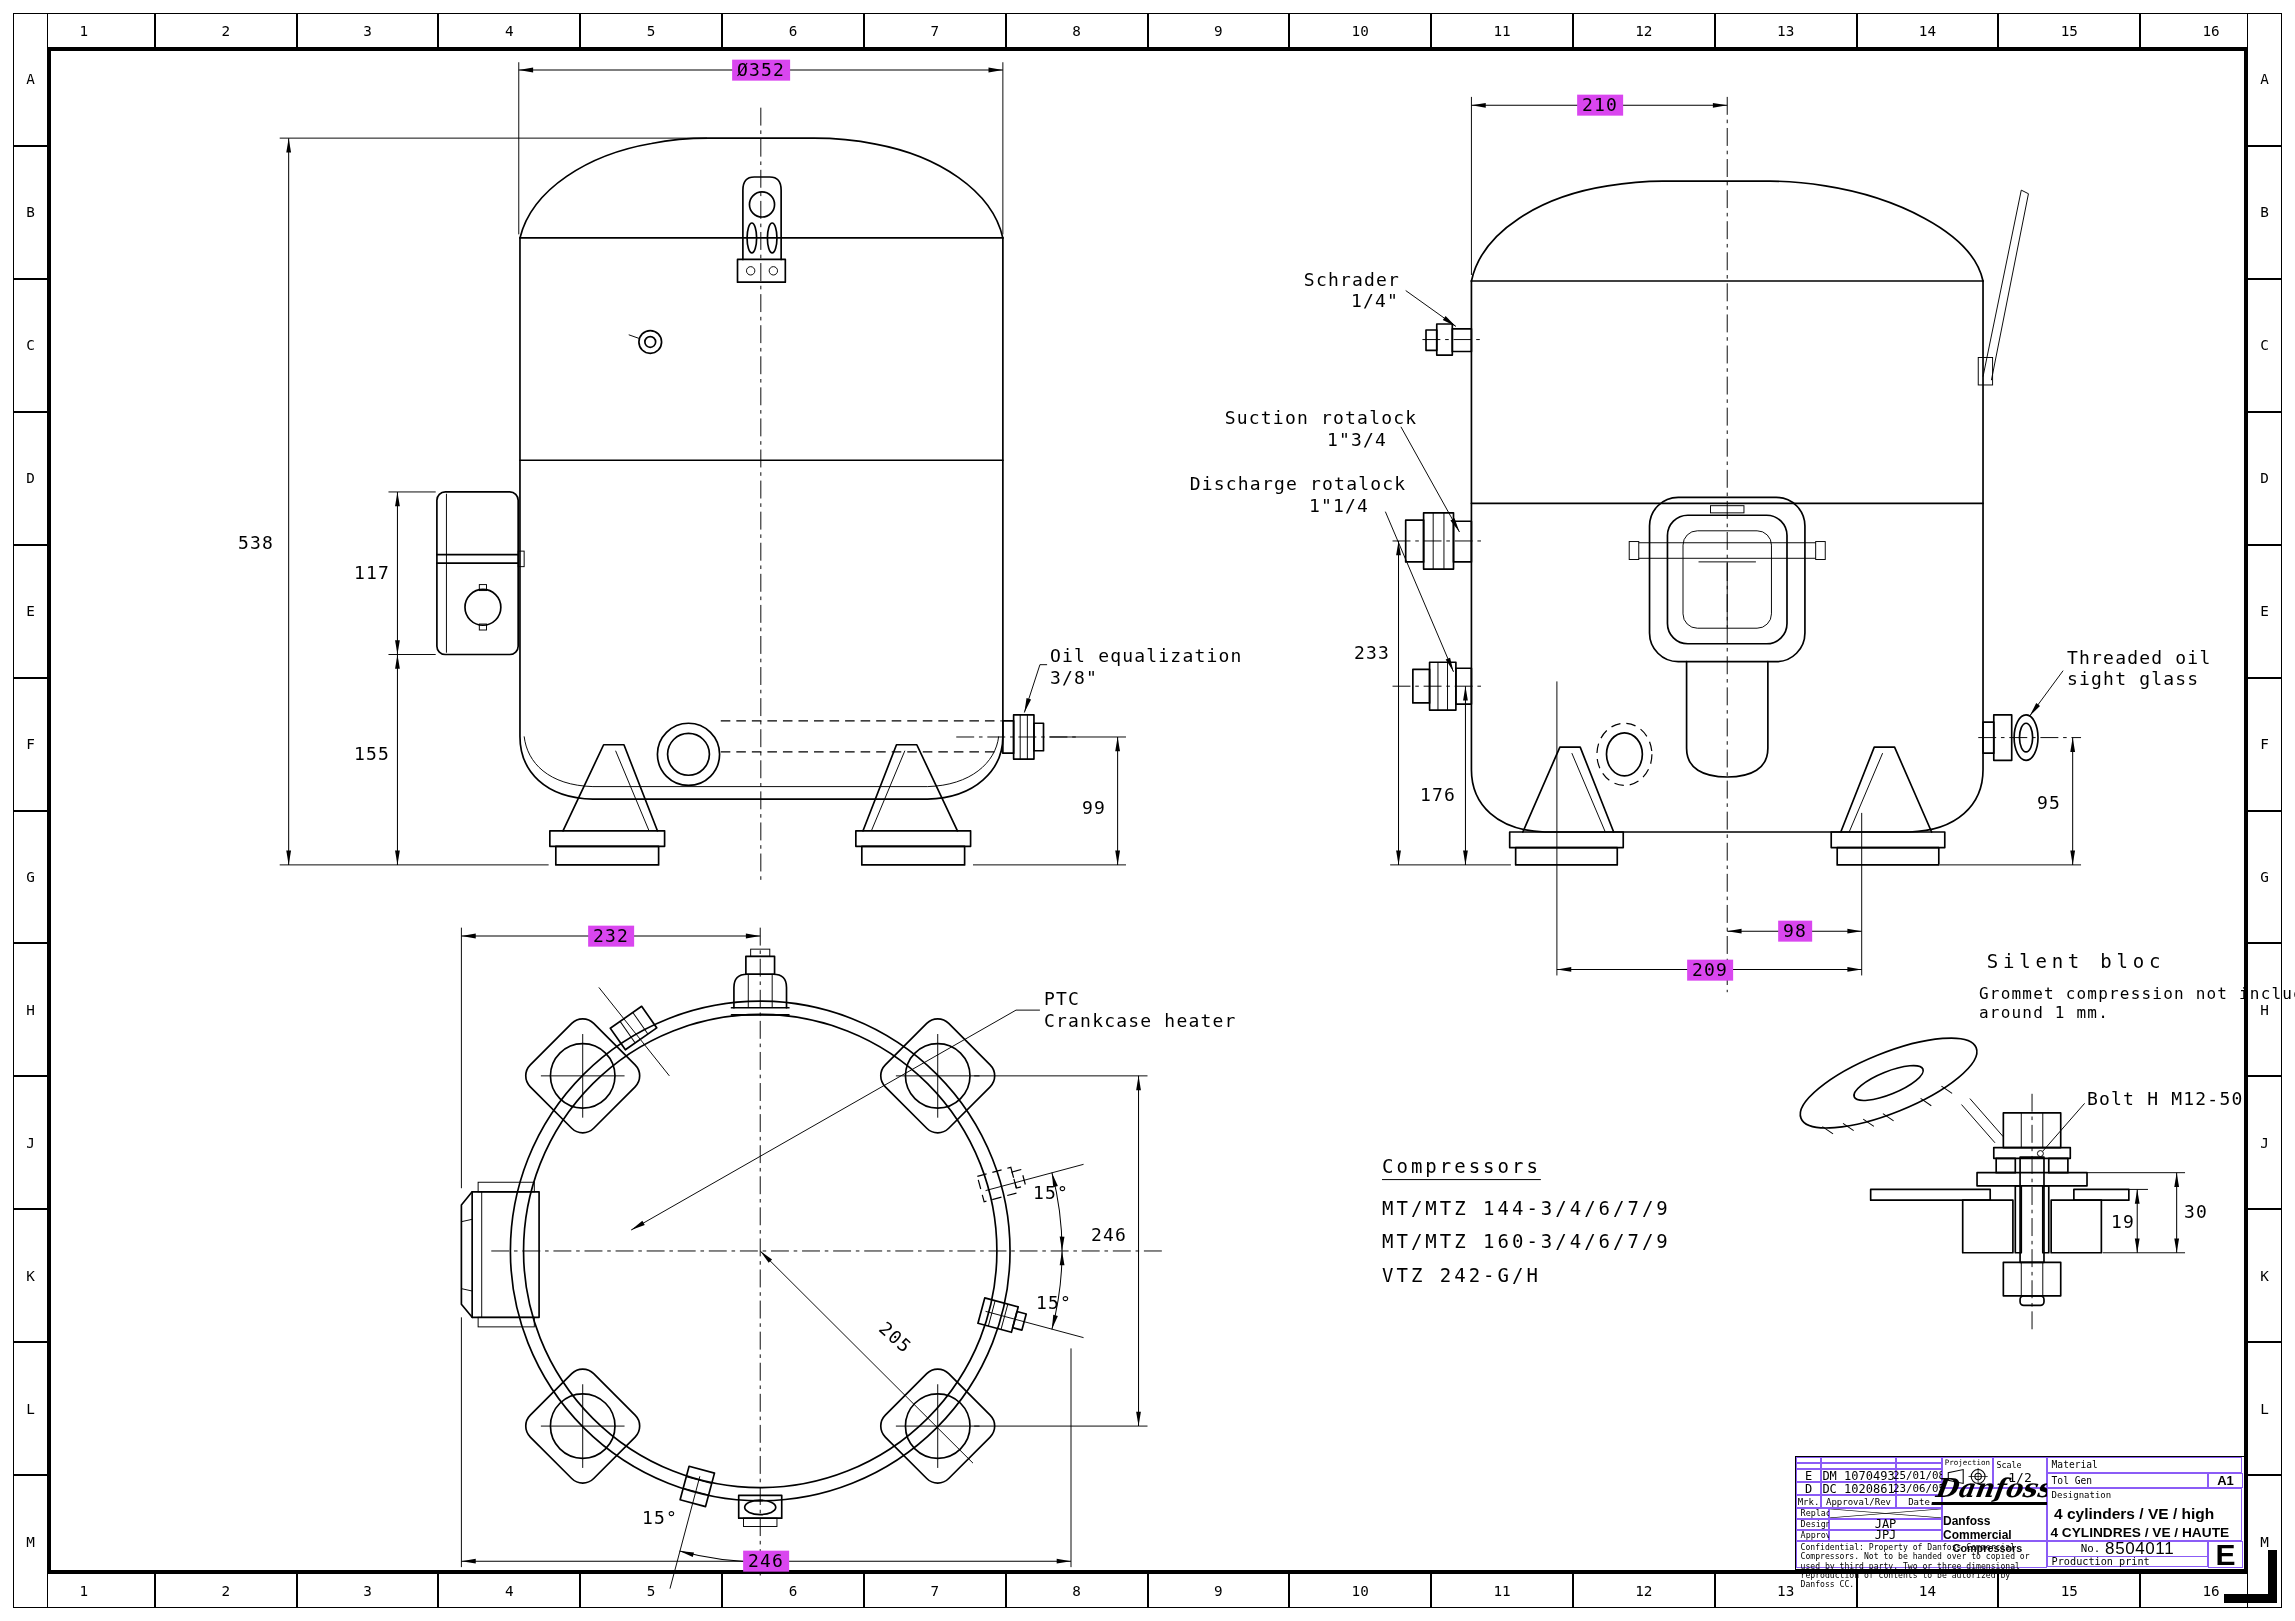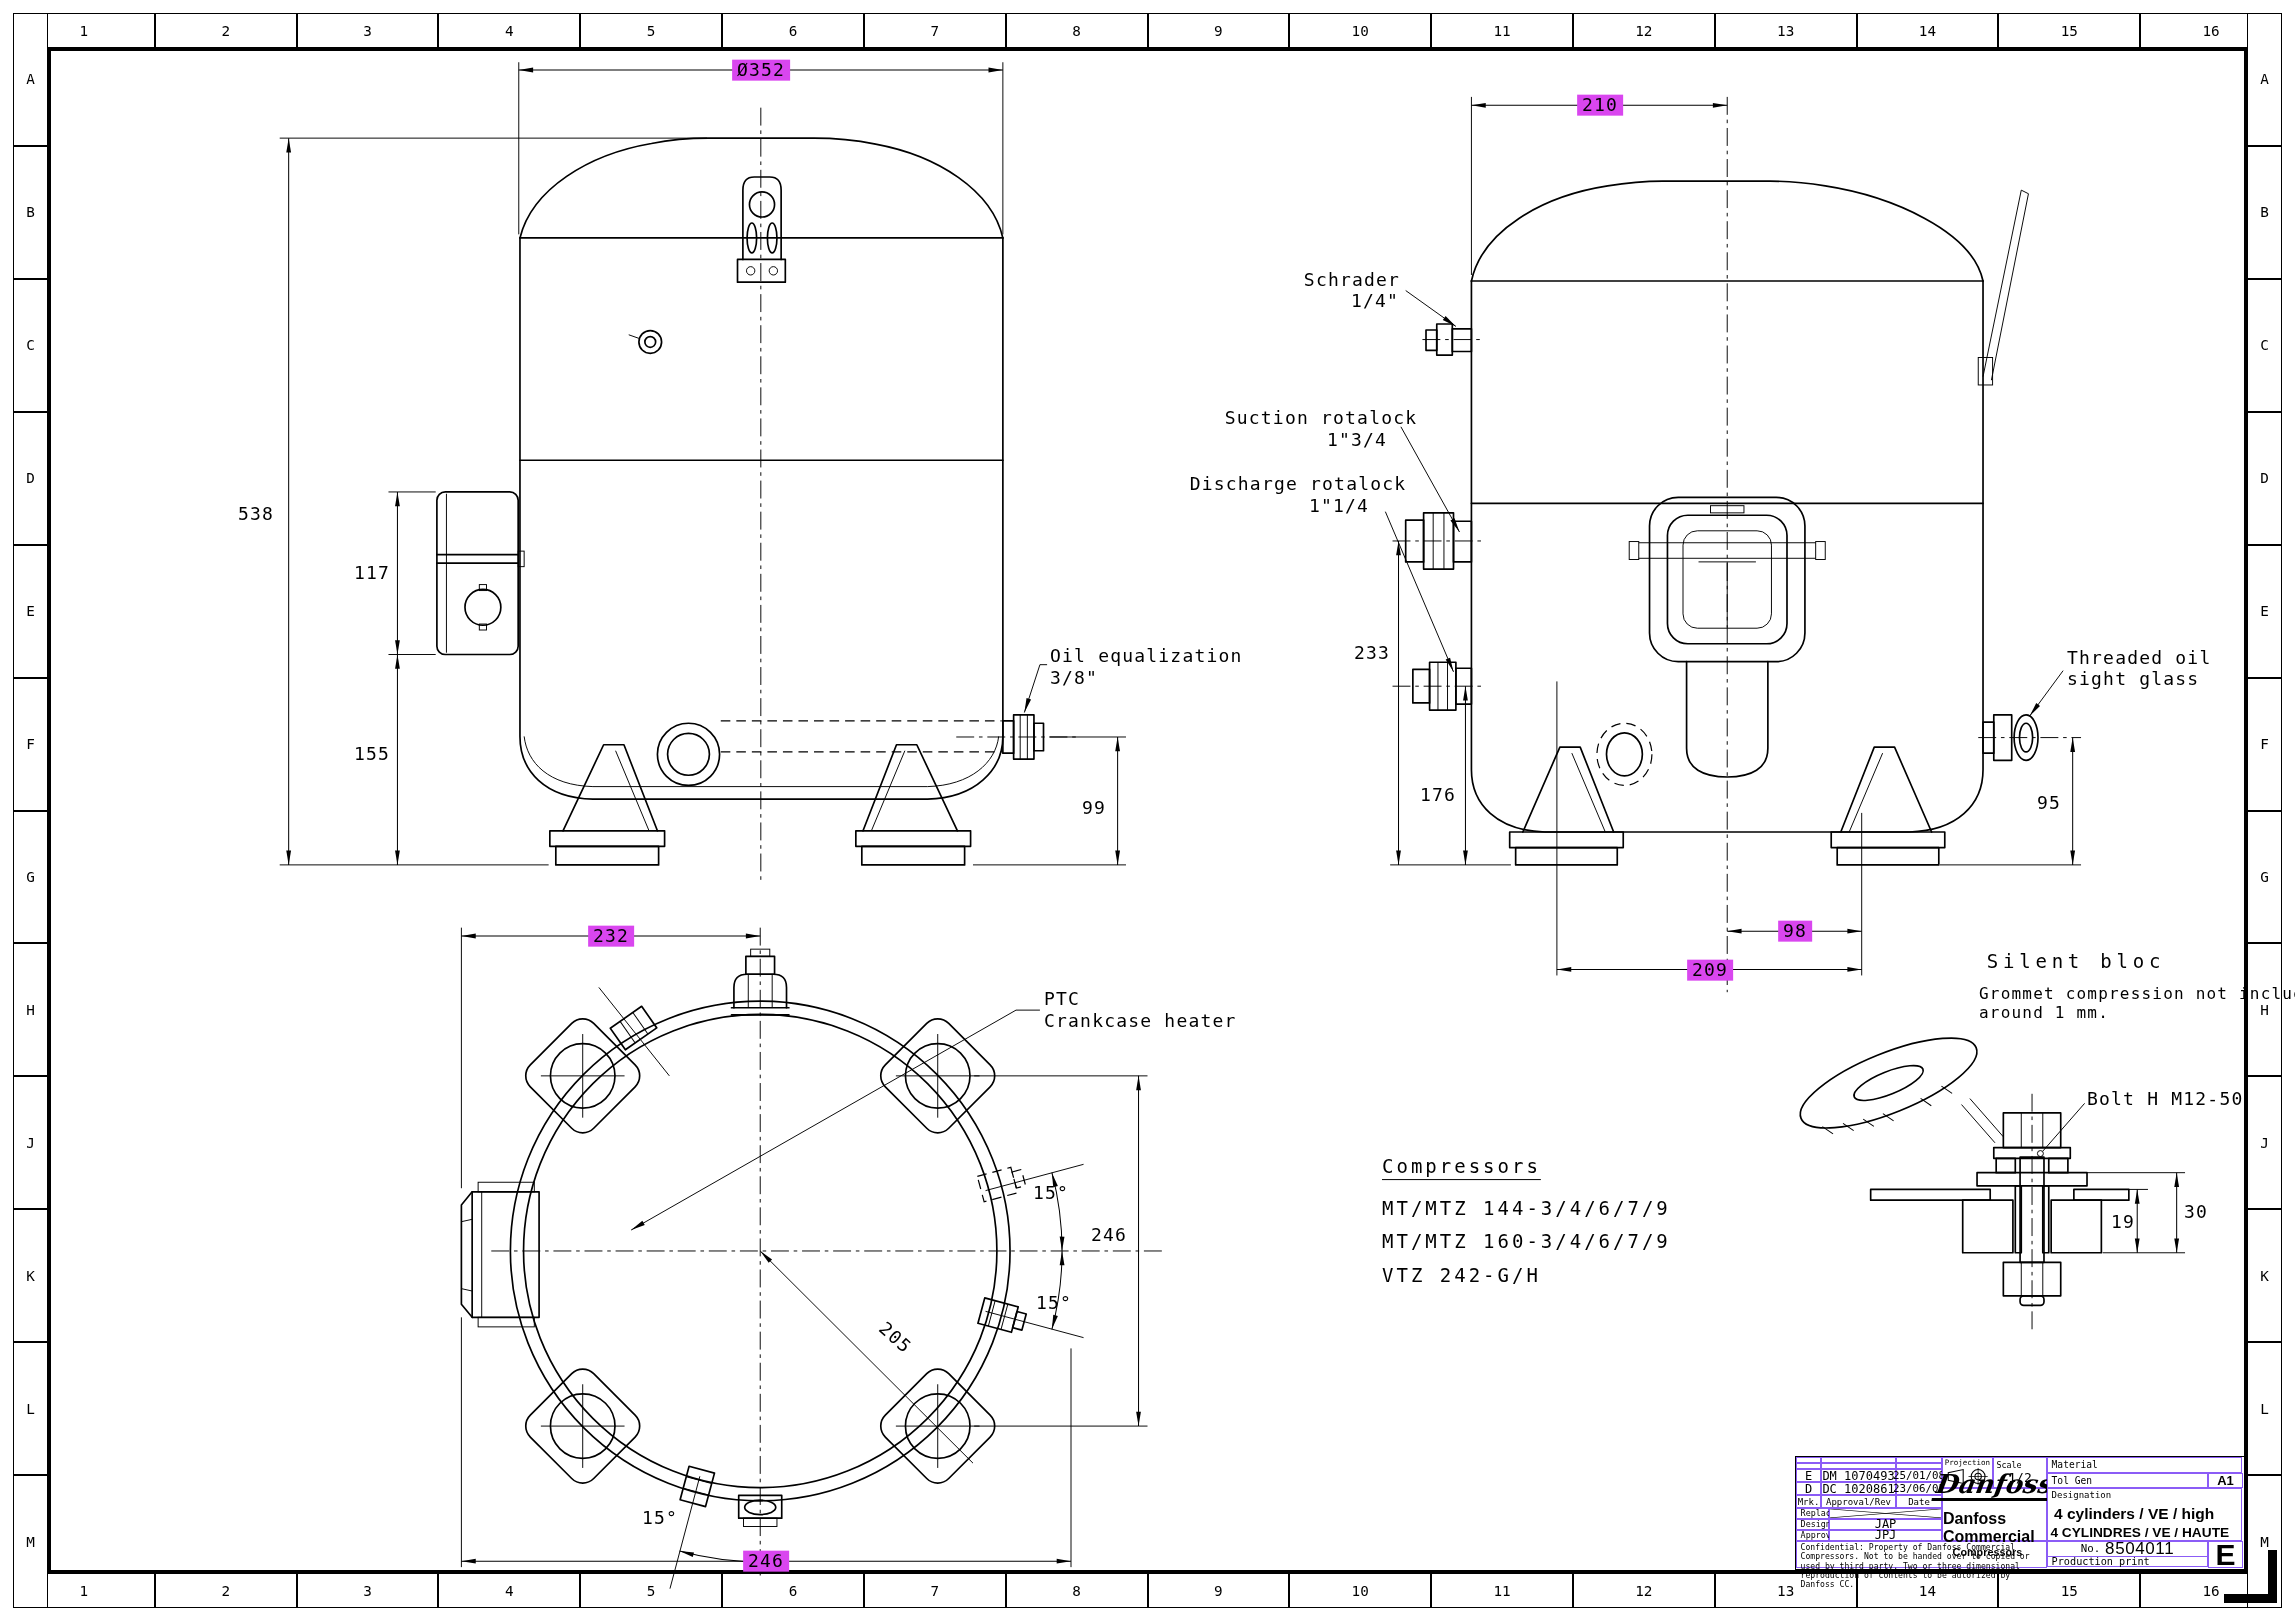--- a/index.html
+++ b/index.html
@@ -404,21 +404,21 @@
       <circle class="t" cx="3414" cy="1930" r="5"></circle>
       <line class="t" x1="3492" y1="1962" x2="3656" y2="1962"></line>
       <line class="t" x1="3518" y1="2096" x2="3656" y2="2096"></line>
       <line class="dim" x1="3642" y1="1962" x2="3642" y2="2096" marker-start="url(#ar)" marker-end="url(#ar)"></line>
       <line class="t" x1="3562" y1="1990" x2="3594" y2="1990"></line>
       <line class="dim" x1="3576" y1="1990" x2="3576" y2="2096" marker-start="url(#ar)" marker-end="url(#ar)"></line>
     </g>
   </svg>
 
   <div class="lbl bg" style="left:761px;top:70px">Ø352</div>
-  <div class="lbl" style="left:256px;top:514px">538</div>
+  <div class="lbl" style="left:256px;top:543px">538</div>
   <div class="lbl" style="left:372px;top:573px">117</div>
   <div class="lbl" style="left:372px;top:754px">155</div>
   <div class="lbl" style="left:1094px;top:808px">99</div>
   <div class="lbl la" style="left:1050px;top:656px">Oil equalization</div>
   <div class="lbl la" style="left:1050px;top:678px">3/8"</div>
 
   <div class="lbl bg" style="left:1600px;top:105px">210</div>
   <div class="lbl" style="left:1352px;top:280px">Schrader</div>
   <div class="lbl" style="left:1375px;top:301px">1/4"</div>
   <div class="lbl" style="left:1321px;top:418px">Suction rotalock</div>
@@ -499,21 +499,21 @@
         <line x1="64" y1="0" x2="64" y2="32" stroke="#000" stroke-width="1.4"></line>
       </svg>
     </div>
     <div class="tc" style="left:197px;top:0;width:54px;height:31px;flex-direction:column">
       <span style="font-size:8.4px;align-self:flex-start;padding-left:2.4px">Scale</span>
       <span style="font-size:13px">1/2</span>
     </div>
 
     <div class="tc" style="left:146px;top:31px;width:105px;height:53px;flex-direction:column;justify-content:center" actable="false">
       <span class="logo-script">Danfoss</span>
-      <span class="sans" style="font-weight:bold;font-size:16px;margin-top:9px">Danfoss Commercial</span>
+      <span class="sans" style="font-weight:bold;font-size:12px;margin-top:9px">Danfoss Commercial</span>
       <span class="sans" style="font-weight:bold;font-size:10.8px;align-self:flex-start;padding-left:9.6px">Compressors</span>
     </div>
 
     <div class="tc tl" style="left:251px;top:0;width:195px;height:15.5px;font-size:9.6px">Material</div>
     <div class="tc tl" style="left:251px;top:15.5px;width:161px;height:15.5px;font-size:9.6px">Tol Gen</div>
     <div class="tc sans" style="left:412px;top:15.5px;width:35px;height:15.5px;font-weight:bold;font-size:13px">A1</div>
     <div class="tc" style="left:251px;top:31px;width:195px;height:53px">
       <span style="position:absolute;left:3.6px;top:1.2px;font-size:9px">Designation</span>
       <span class="sans" style="position:absolute;left:6px;top:15.5px;font-size:15.5px;font-weight:600">4 cylinders / VE / high</span>
       <span class="sans" style="position:absolute;left:2.4px;top:36px;font-size:13.7px;font-weight:bold">4 CYLINDRES / VE / HAUTE</span>

